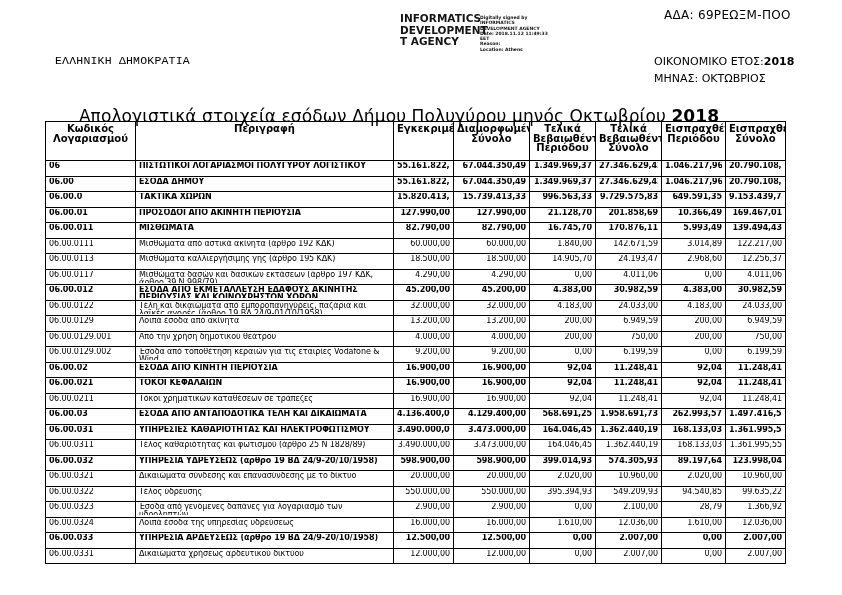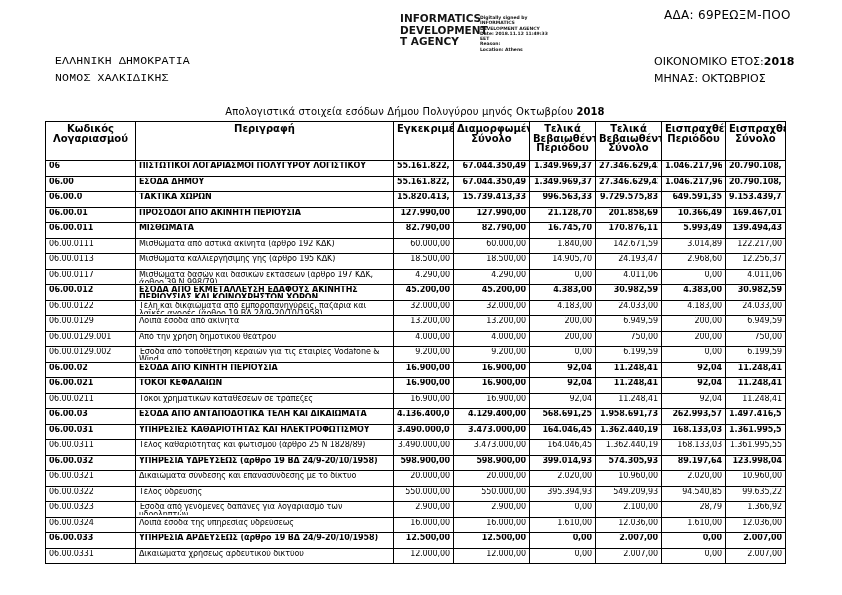--- a/index.html
+++ b/index.html
@@ -5,21 +5,21 @@
   html,body{margin:0;padding:0;background:#e8e8e8;}
   .page{
     position:relative;width:842px;height:595px;background:#ffffff;
     font-family:"DejaVu Sans",sans-serif;color:#000;overflow:hidden;
   }
   .ada{position:absolute;left:664px;top:8px;font-size:12px;letter-spacing:.3px;}
   .org-block{position:absolute;left:55px;top:52px;font-size:11.5px;line-height:17px;letter-spacing:.2px;font-family:Liberation Mono, monospace;}
   .fiscal-block{position:absolute;left:654px;top:53px;font-size:11px;line-height:17px;}
   .stamp-big{position:absolute;left:400px;top:13px;width:80px;font-size:10.5px;font-weight:bold;line-height:11.5px;color:#141414;}
   .stamp-small{position:absolute;left:480px;top:15px;font-size:4.5px;font-weight:bold;line-height:5.3px;color:#141414;}
-  .doc-title{position:absolute;left:45px;top:106px;width:740px;text-align:center;font-size:10px;letter-spacing:.1px;}
+  .doc-title{position:absolute;left:29px;top:106px;width:740px;text-align:center;font-size:17px;letter-spacing:.1px;}
   .bold{font-weight:bold;}
   table.rev{
     position:absolute;left:45px;top:121px;width:740px;
     border-collapse:collapse;table-layout:fixed;
   }
   table.rev th,table.rev td{border:1px solid #000;padding:0 3px;vertical-align:top;overflow:hidden;}
   table.rev th{font-size:10px;font-weight:bold;text-align:center;height:36px;padding-top:2px;line-height:9.5px;}
   table.rev td{height:13.5px;font-size:8px;letter-spacing:-0.1px;padding-top:1px;}
   .clip{line-height:8px;max-height:12px;overflow:hidden;}
   .num{text-align:right;}
@@ -42,21 +42,20 @@
       <div>INFORMATICS</div>
       <div>DEVELOPMENT AGENCY</div>
       <div>Date: 2018.11.12 11:49:33</div>
       <div>EET</div>
       <div>Reason:</div>
       <div>Location: Athens</div>
     </div>
 
   <div class="org-block">
     <div>ΕΛΛΗΝΙΚΗ ΔΗΜΟΚΡΑΤΙΑ</div>
-    <div>ΝΟΜΟΣ ΧΑΛΚΙΔΙΚΗΣ</div>
   </div>
 
   <div class="fiscal-block">
     <div><span>ΟΙΚΟΝΟΜΙΚΟ ΕΤΟΣ:</span><span class="bold">2018</span></div>
     <div>ΜΗΝΑΣ: ΟΚΤΩΒΡΙΟΣ</div>
   </div>
 
   <div class="doc-title"><span>Απολογιστικά στοιχεία εσόδων  Δήμου Πολυγύρου μηνός Οκτωβρίου </span><span class="bold">2018</span></div>
 
   <table class="rev">
@@ -315,21 +314,21 @@
           </td>
           <td>
             <div class="clip num">30.982,59</div>
           </td>
         </tr>
         <tr>
           <td>
             <div class="clip">06.00.0122</div>
           </td>
           <td>
-            <div class="clip">Τέλη και δικαιώματα από εμποροπανηγύρεις, παζάρια και λαϊκές αγορές (άρθρο 19 ΒΔ 24/9-20/10/1958)</div>
+            <div class="clip">Τέλη και δικαιώματα από εμποροπανηγύρεις, παζάρια και λαϊκές αγορές (άρθρο 19 ΒΔ 24/9-01/10/1958)</div>
           </td>
           <td>
             <div class="clip num">32.000,00</div>
           </td>
           <td>
             <div class="clip num">32.000,00</div>
           </td>
           <td>
             <div class="clip num">4.183,00</div>
           </td>

